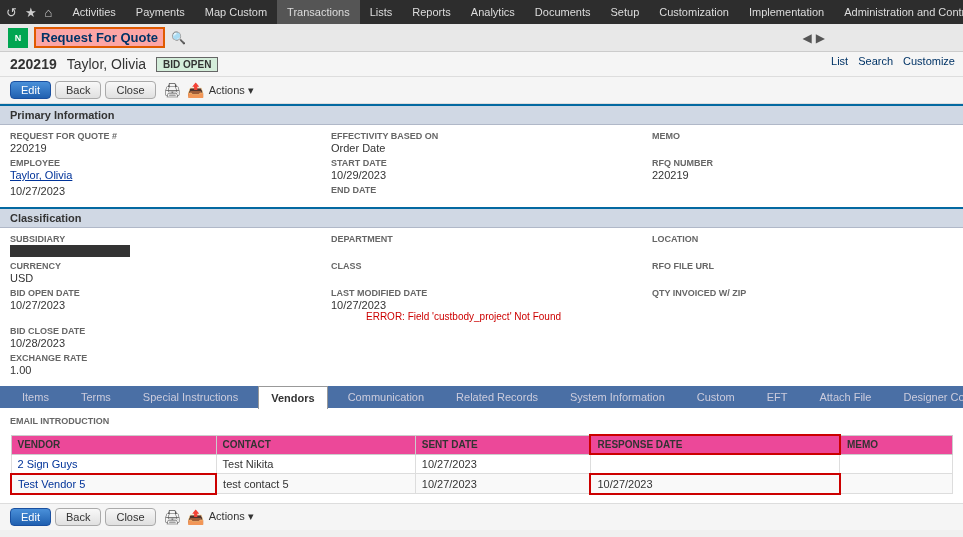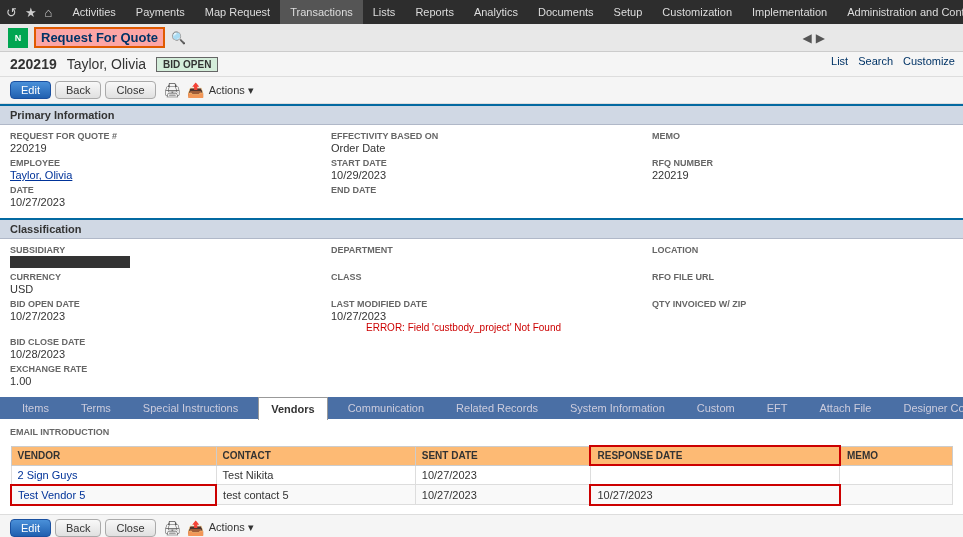--- a/index.html
+++ b/index.html
@@ -246,21 +246,21 @@
       margin-bottom: 8px;
     }
 
     
     .data-table {
       width: 100%;
       border-collapse: collapse;
       font-size: 11px;
     }
     .data-table th {
-      background: #fdba74;
+      background: #ec4899;
       border: 1px solid #ccc;
       padding: 3px 6px;
       text-align: left;
       font-size: 10px;
       font-weight: bold;
       color: #333;
       text-transform: uppercase;
     }
     .data-table td {
       border: 1px solid #ddd;
@@ -284,21 +284,21 @@
 
 <div class="top-nav">
   <div class="nav-icons">
     <span>↺</span>
     <span>★</span>
     <span>⌂</span>
   </div>
   <div class="nav-items">
     <span class="nav-item">Activities</span>
     <span class="nav-item">Payments</span>
-    <span class="nav-item">Map Request</span>
+    <span class="nav-item">Map Custom</span>
     <span class="nav-item active">Transactions</span>
     <span class="nav-item">Lists</span>
     <span class="nav-item">Reports</span>
     <span class="nav-item">Analytics</span>
     <span class="nav-item">Documents</span>
     <span class="nav-item">Setup</span>
     <span class="nav-item">Customization</span>
     <span class="nav-item">Implementation</span>
     <span class="nav-item">Administration and Controls</span>
   </div>
@@ -365,21 +365,20 @@
         <div class="field-label">START DATE</div>
         <div class="field-value">10/29/2023</div>
       </div>
       <div class="form-col">
         <div class="field-label">RFQ NUMBER</div>
         <div class="field-value">220219</div>
       </div>
     </div>
     <div class="form-row">
       <div class="form-col">
-        <div class="field-label">DATE</div>
         <div class="field-value">10/27/2023</div>
       </div>
       <div class="form-col">
         <div class="field-label">END DATE</div>
         <div class="field-value"></div>
       </div>
       <div class="form-col"></div>
     </div>
   </div>
 

